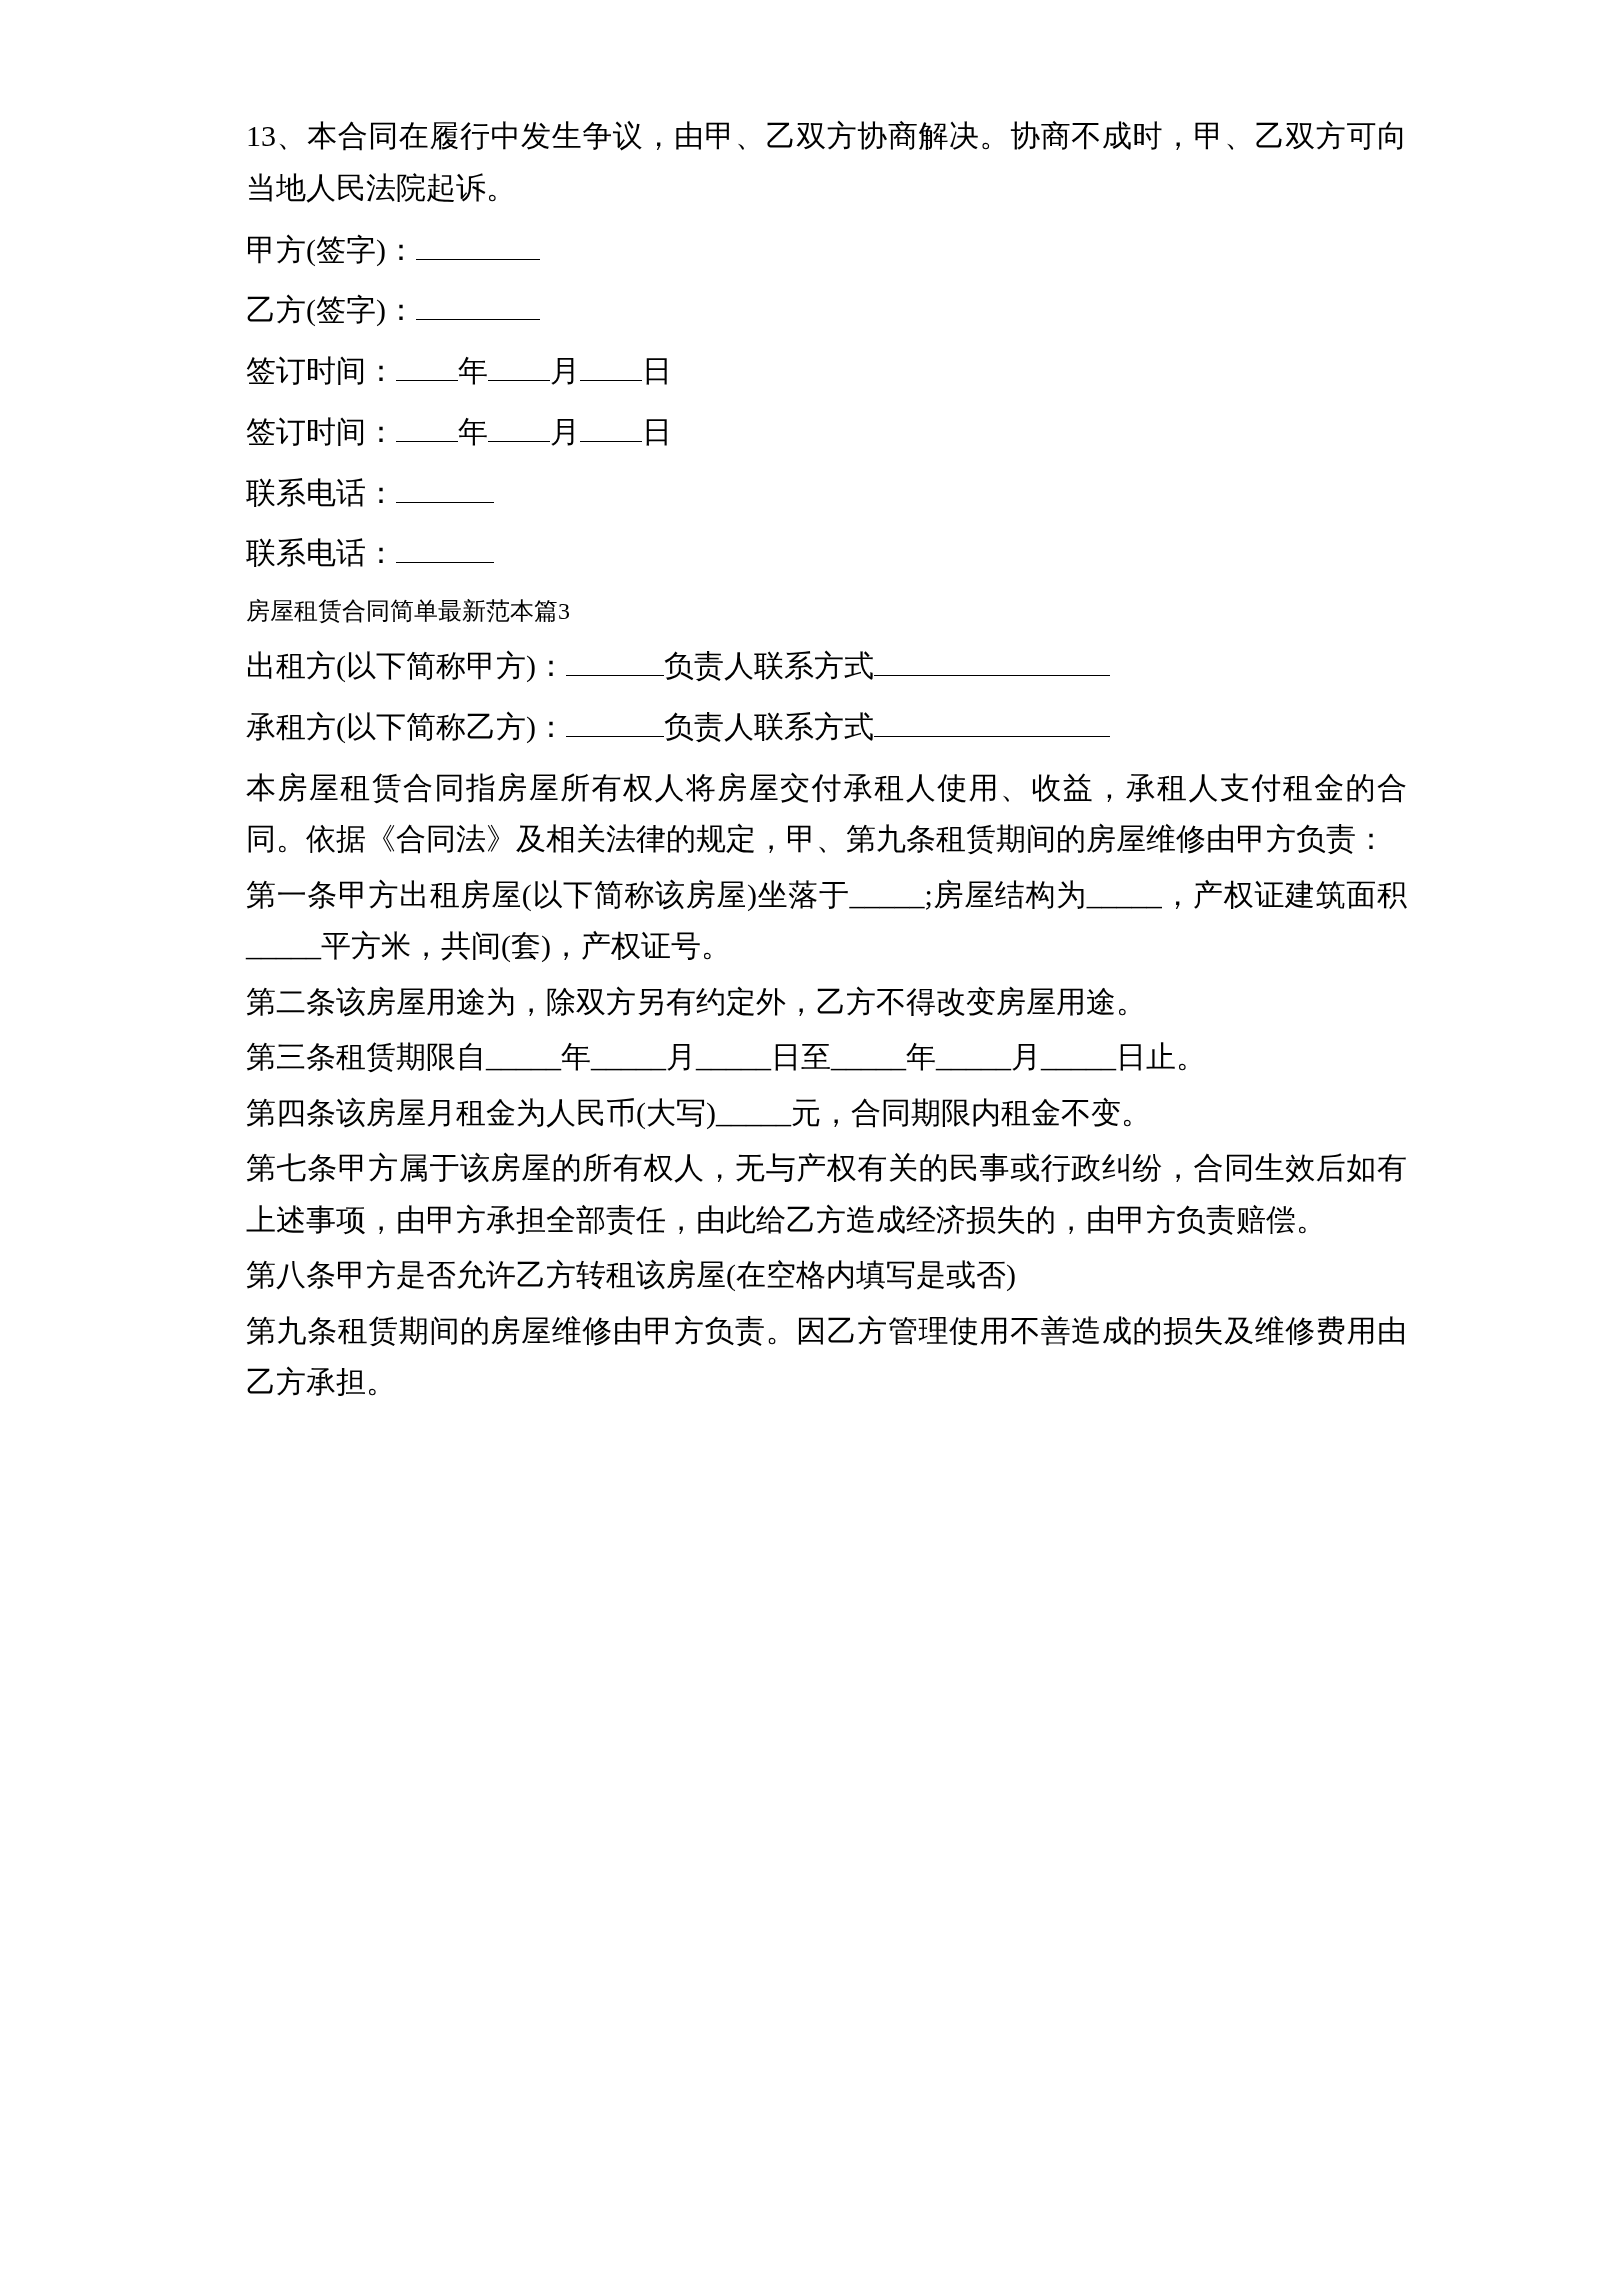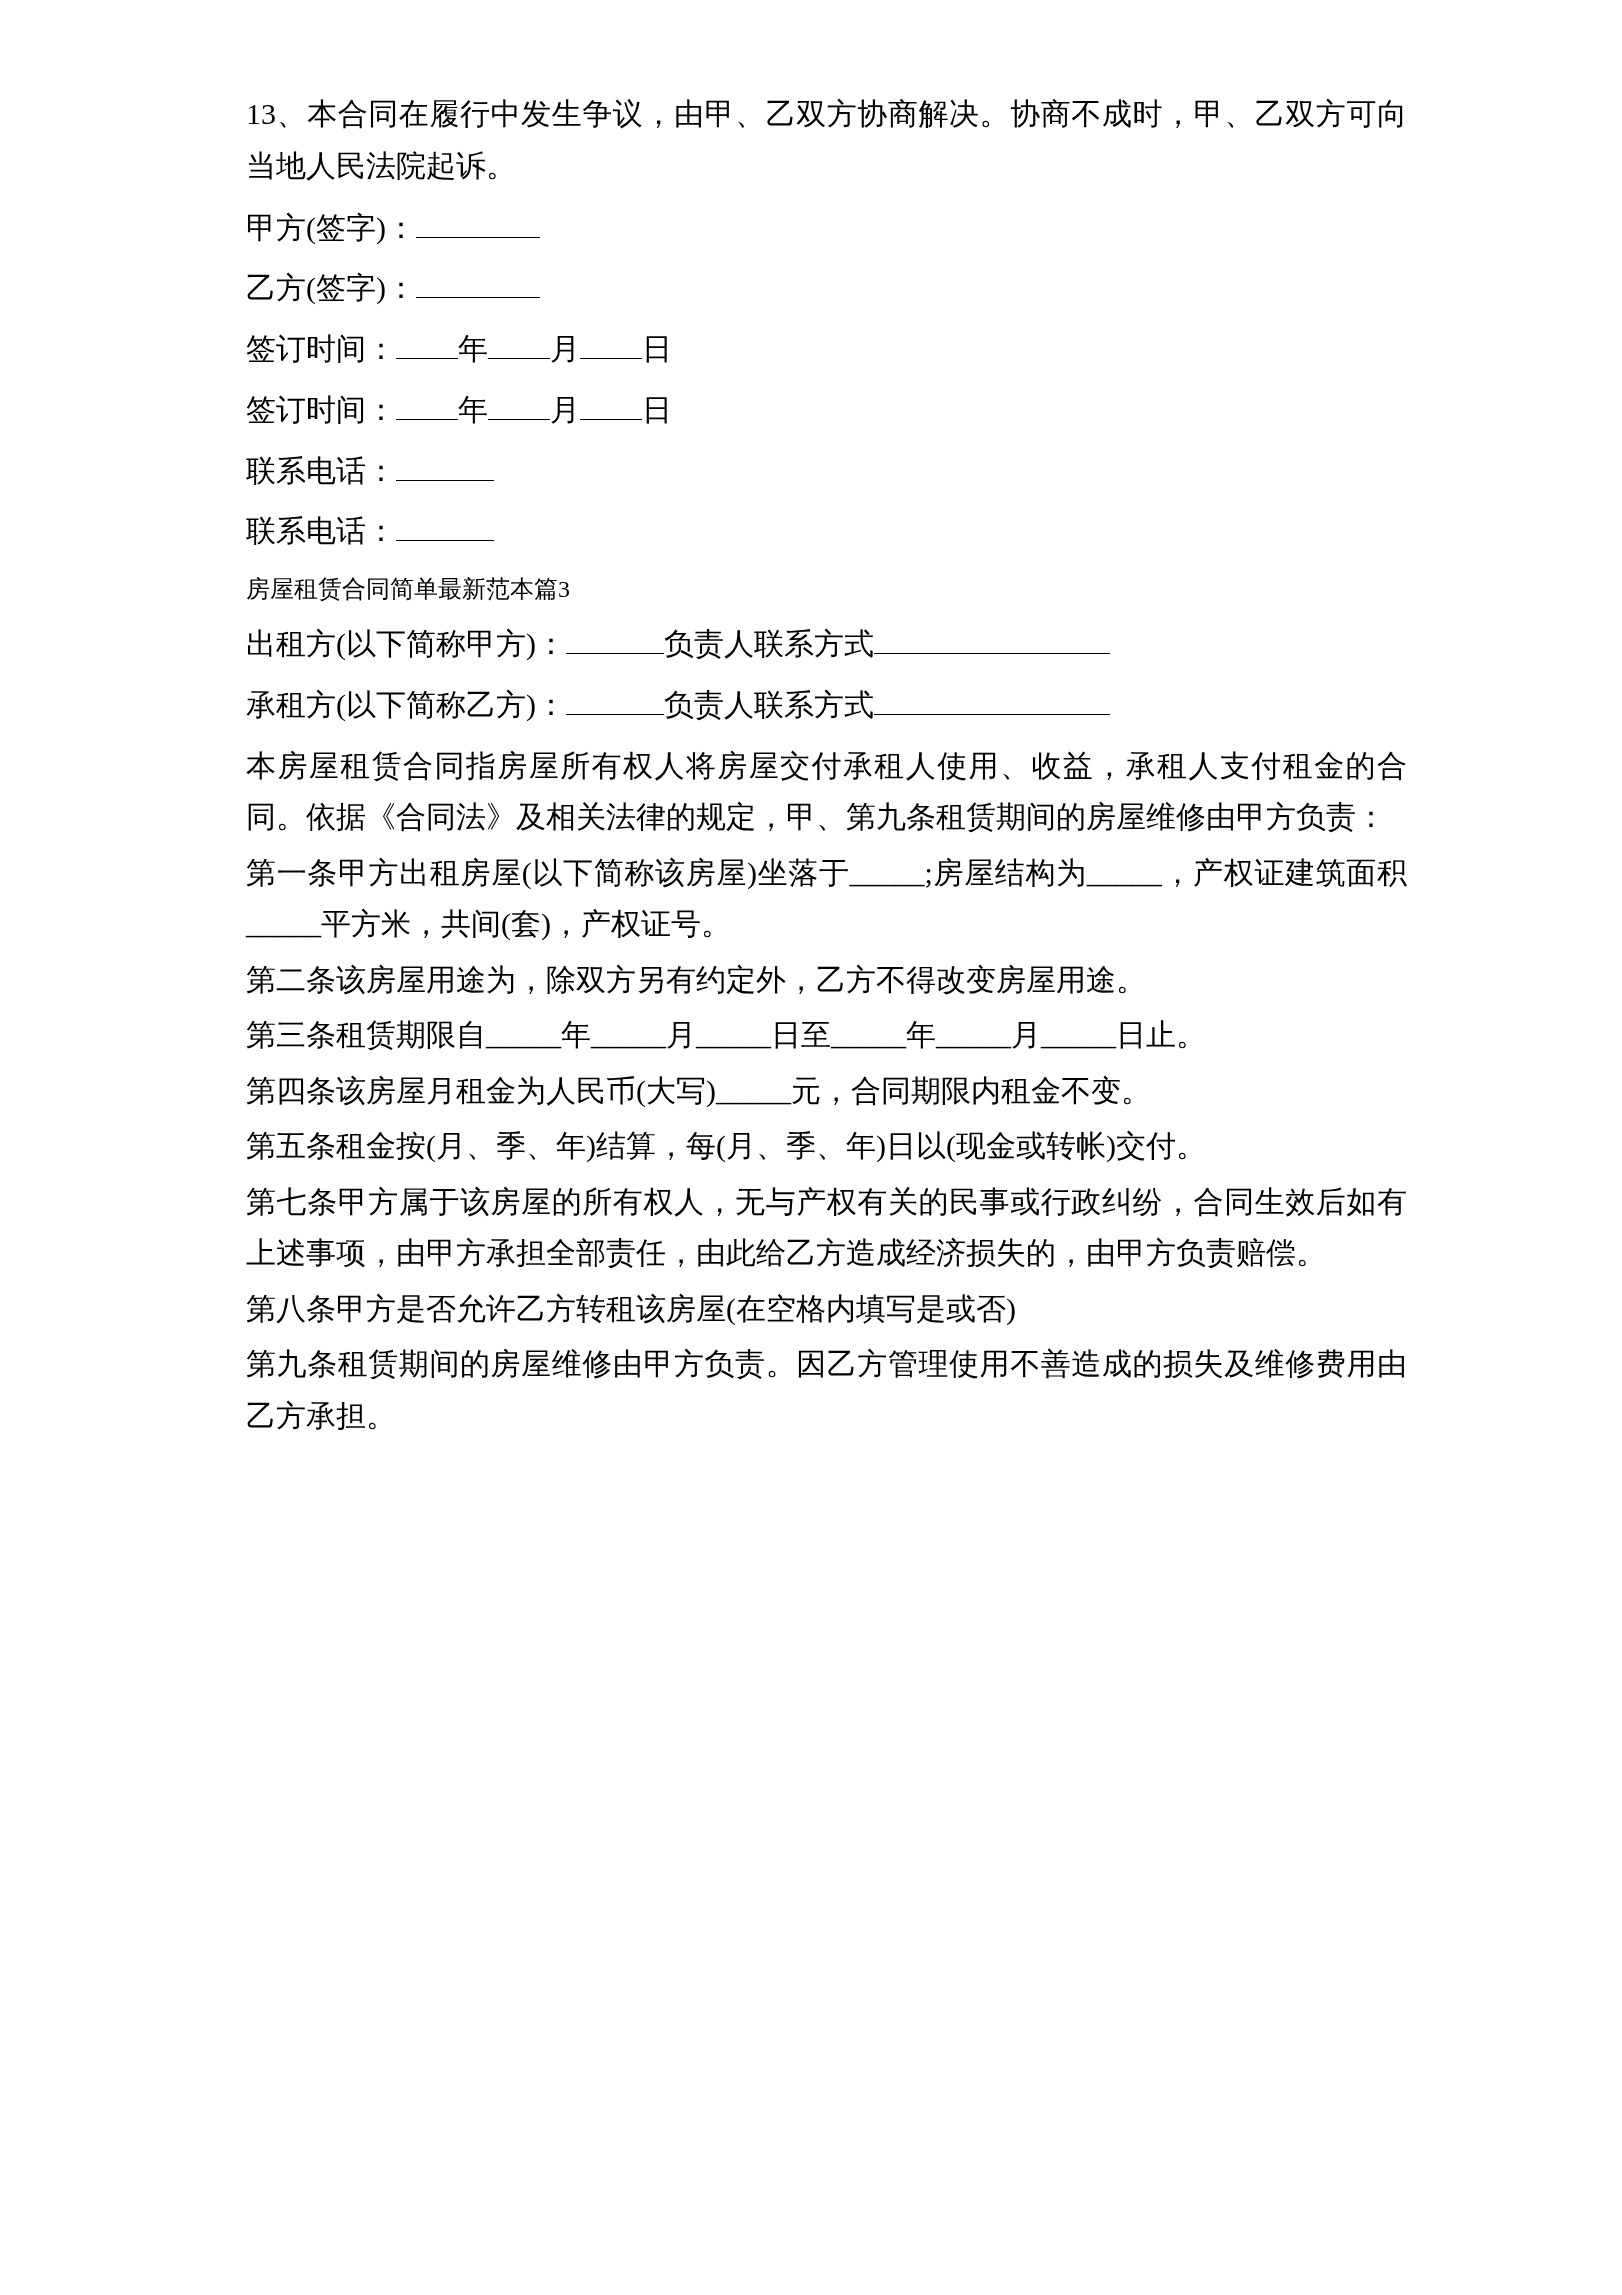--- a/index.html
+++ b/index.html
@@ -12,21 +12,21 @@
     height: 2295px;
     font-family: "Liberation Serif", "DejaVu Serif", serif;
     color: #000000;
     position: relative;
     overflow: hidden;
   }
   .page {
     box-sizing: border-box;
     width: 1623px;
     height: 2295px;
-    padding: 88px 216px 170px 216px;
+    padding: 110px 216px 170px 216px;
     position: relative;
   }
   .doc-body {
     font-size: 30px;
     line-height: 1.72;
     text-align: justify;
     text-justify: inter-ideograph;
   }
   p.para {
     margin: 0 0 3.9px 0;
@@ -100,20 +100,19 @@
     <p class="sig-line">
       <span>承租方(以下简称乙方)：</span><span class="fill u-mid"></span><span>负责人联系方式</span><span class="fill u-xwide"></span>
     </p>
 
     <p class="para indent">本房屋租赁合同指房屋所有权人将房屋交付承租人使用、收益，承租人支付租金的合同。依据《合同法》及相关法律的规定，甲、第九条租赁期间的房屋维修由甲方负责：</p>
 
     <p class="para indent">第一条甲方出租房屋(以下简称该房屋)坐落于_____;房屋结构为_____，产权证建筑面积_____平方米，共间(套)，产权证号。</p>
     <p class="para indent">第二条该房屋用途为，除双方另有约定外，乙方不得改变房屋用途。</p>
     <p class="para indent">第三条租赁期限自_____年_____月_____日至_____年_____月_____日止。</p>
     <p class="para indent">第四条该房屋月租金为人民币(大写)_____元，合同期限内租金不变。</p>
-    <p class="para indent">第五条租金按(月、季、年)结算，每(月、季、年)日以(现金或转帐)交付。</p>
     <p class="para indent">第七条甲方属于该房屋的所有权人，无与产权有关的民事或行政纠纷，合同生效后如有上述事项，由甲方承担全部责任，由此给乙方造成经济损失的，由甲方负责赔偿。</p>
     <p class="para indent">第八条甲方是否允许乙方转租该房屋(在空格内填写是或否)</p>
     <p class="para indent">第九条租赁期间的房屋维修由甲方负责。因乙方管理使用不善造成的损失及维修费用由乙方承担。</p>
 
   </div>
 </div>
 
 
 </body></html>

